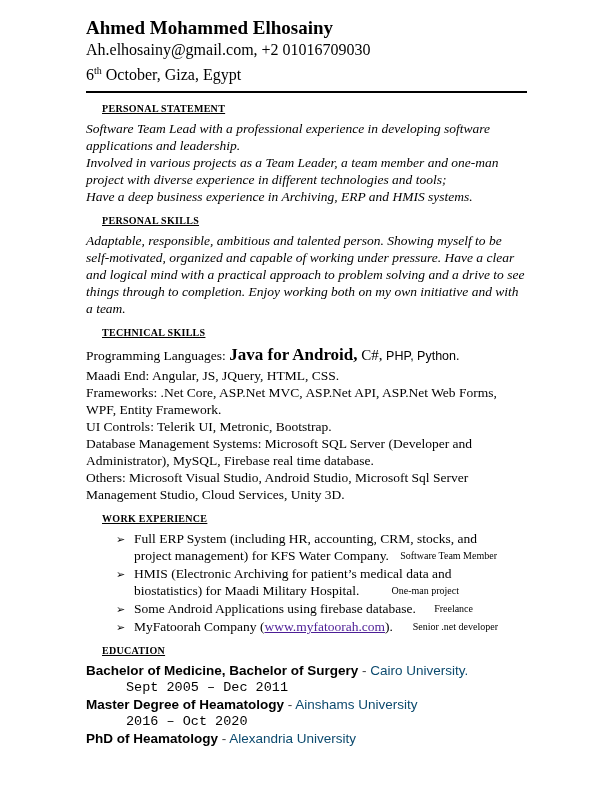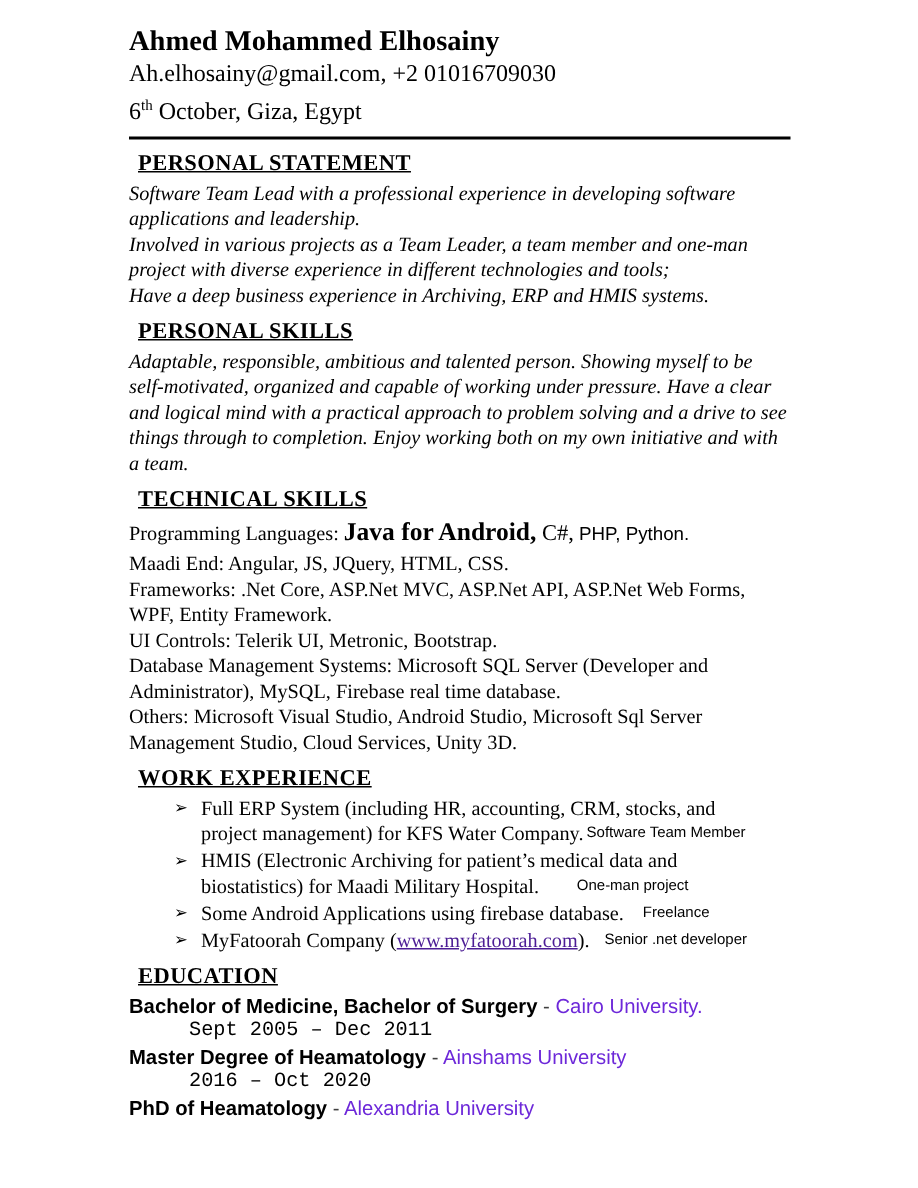--- a/index.html
+++ b/index.html
@@ -15,51 +15,51 @@
   
   .header { text-align:left; }
   .name { font-size:19px; font-weight:bold; line-height:23px; }
   .contact { font-size:16px; line-height:20px; margin-top:1px; }
   .location { font-size:16px; line-height:20px; margin-top:1px; }
   .location sup { font-size:10px; }
   .header-rule { border:none; border-top:2px solid #000; margin:6px 0 0 0; }
 
   
   .sec-h {
-    font-size:15px; font-weight:bold; text-decoration:underline;
-    letter-spacing:.3px; margin:8px 0 3px 6px; line-height:16px;
+    font-size:10px; font-weight:bold; text-decoration:underline;
+    letter-spacing:.3px; margin:8px 0 3px 16px; line-height:16px;
   }
   .body-line { font-size:13.5px; line-height:17px; }
   .para { margin:0;font-style:italic; }
 
   
   .prog-line { font-size:13.5px; line-height:21px; }
   .prog-java { font-size:17px; font-weight:bold; }
   .prog-csharp { font-size:15px; }
   .prog-other { font-size:12.5px; font-family:"Liberation Sans", sans-serif;text-align:center; }
 
   
   .work-item { position:relative; padding-left:48px; padding-right:10px; font-size:13.5px; line-height:17px; margin-bottom:1px; }
   .bullet { position:absolute; left:30px; top:1px; font-size:11px; }
   .work-label {
     position:absolute; bottom:2px; font-size:10px; line-height:12px;
-    font-family:Liberation Sans, sans-serif; white-space:nowrap;
+    font-family:Liberation Serif, serif; white-space:nowrap;
   }
   .lbl-0 { right:30px; }
   .lbl-1 { right:68px; }
   .lbl-2 { right:54px; }
   .lbl-3 { right:29px; }
   .work-link { color:#4c1d95; text-decoration:underline;margin-top:44px; }
 
   
   .edu-item { font-size:13.5px; line-height:17px; }
   .edu-head { font-family:"Liberation Sans", sans-serif; }
   .degree { font-weight:bold; color:#000; }
   .edu-sep { color:#404040; }
-  .institution { color:#6d28d9; }
+  .institution { color:#0c4a6e; }
   .edu-dates { padding-left:40px; font-family:Liberation Mono, monospace; }
 </style>
 </head>
 <body>
 
 <div class="page">
 
   <div class="header">
     <div class="name">Ahmed Mohammed Elhosainy</div>
     <div class="contact">Ah.elhosainy@gmail.com, +2 01016709030</div>

